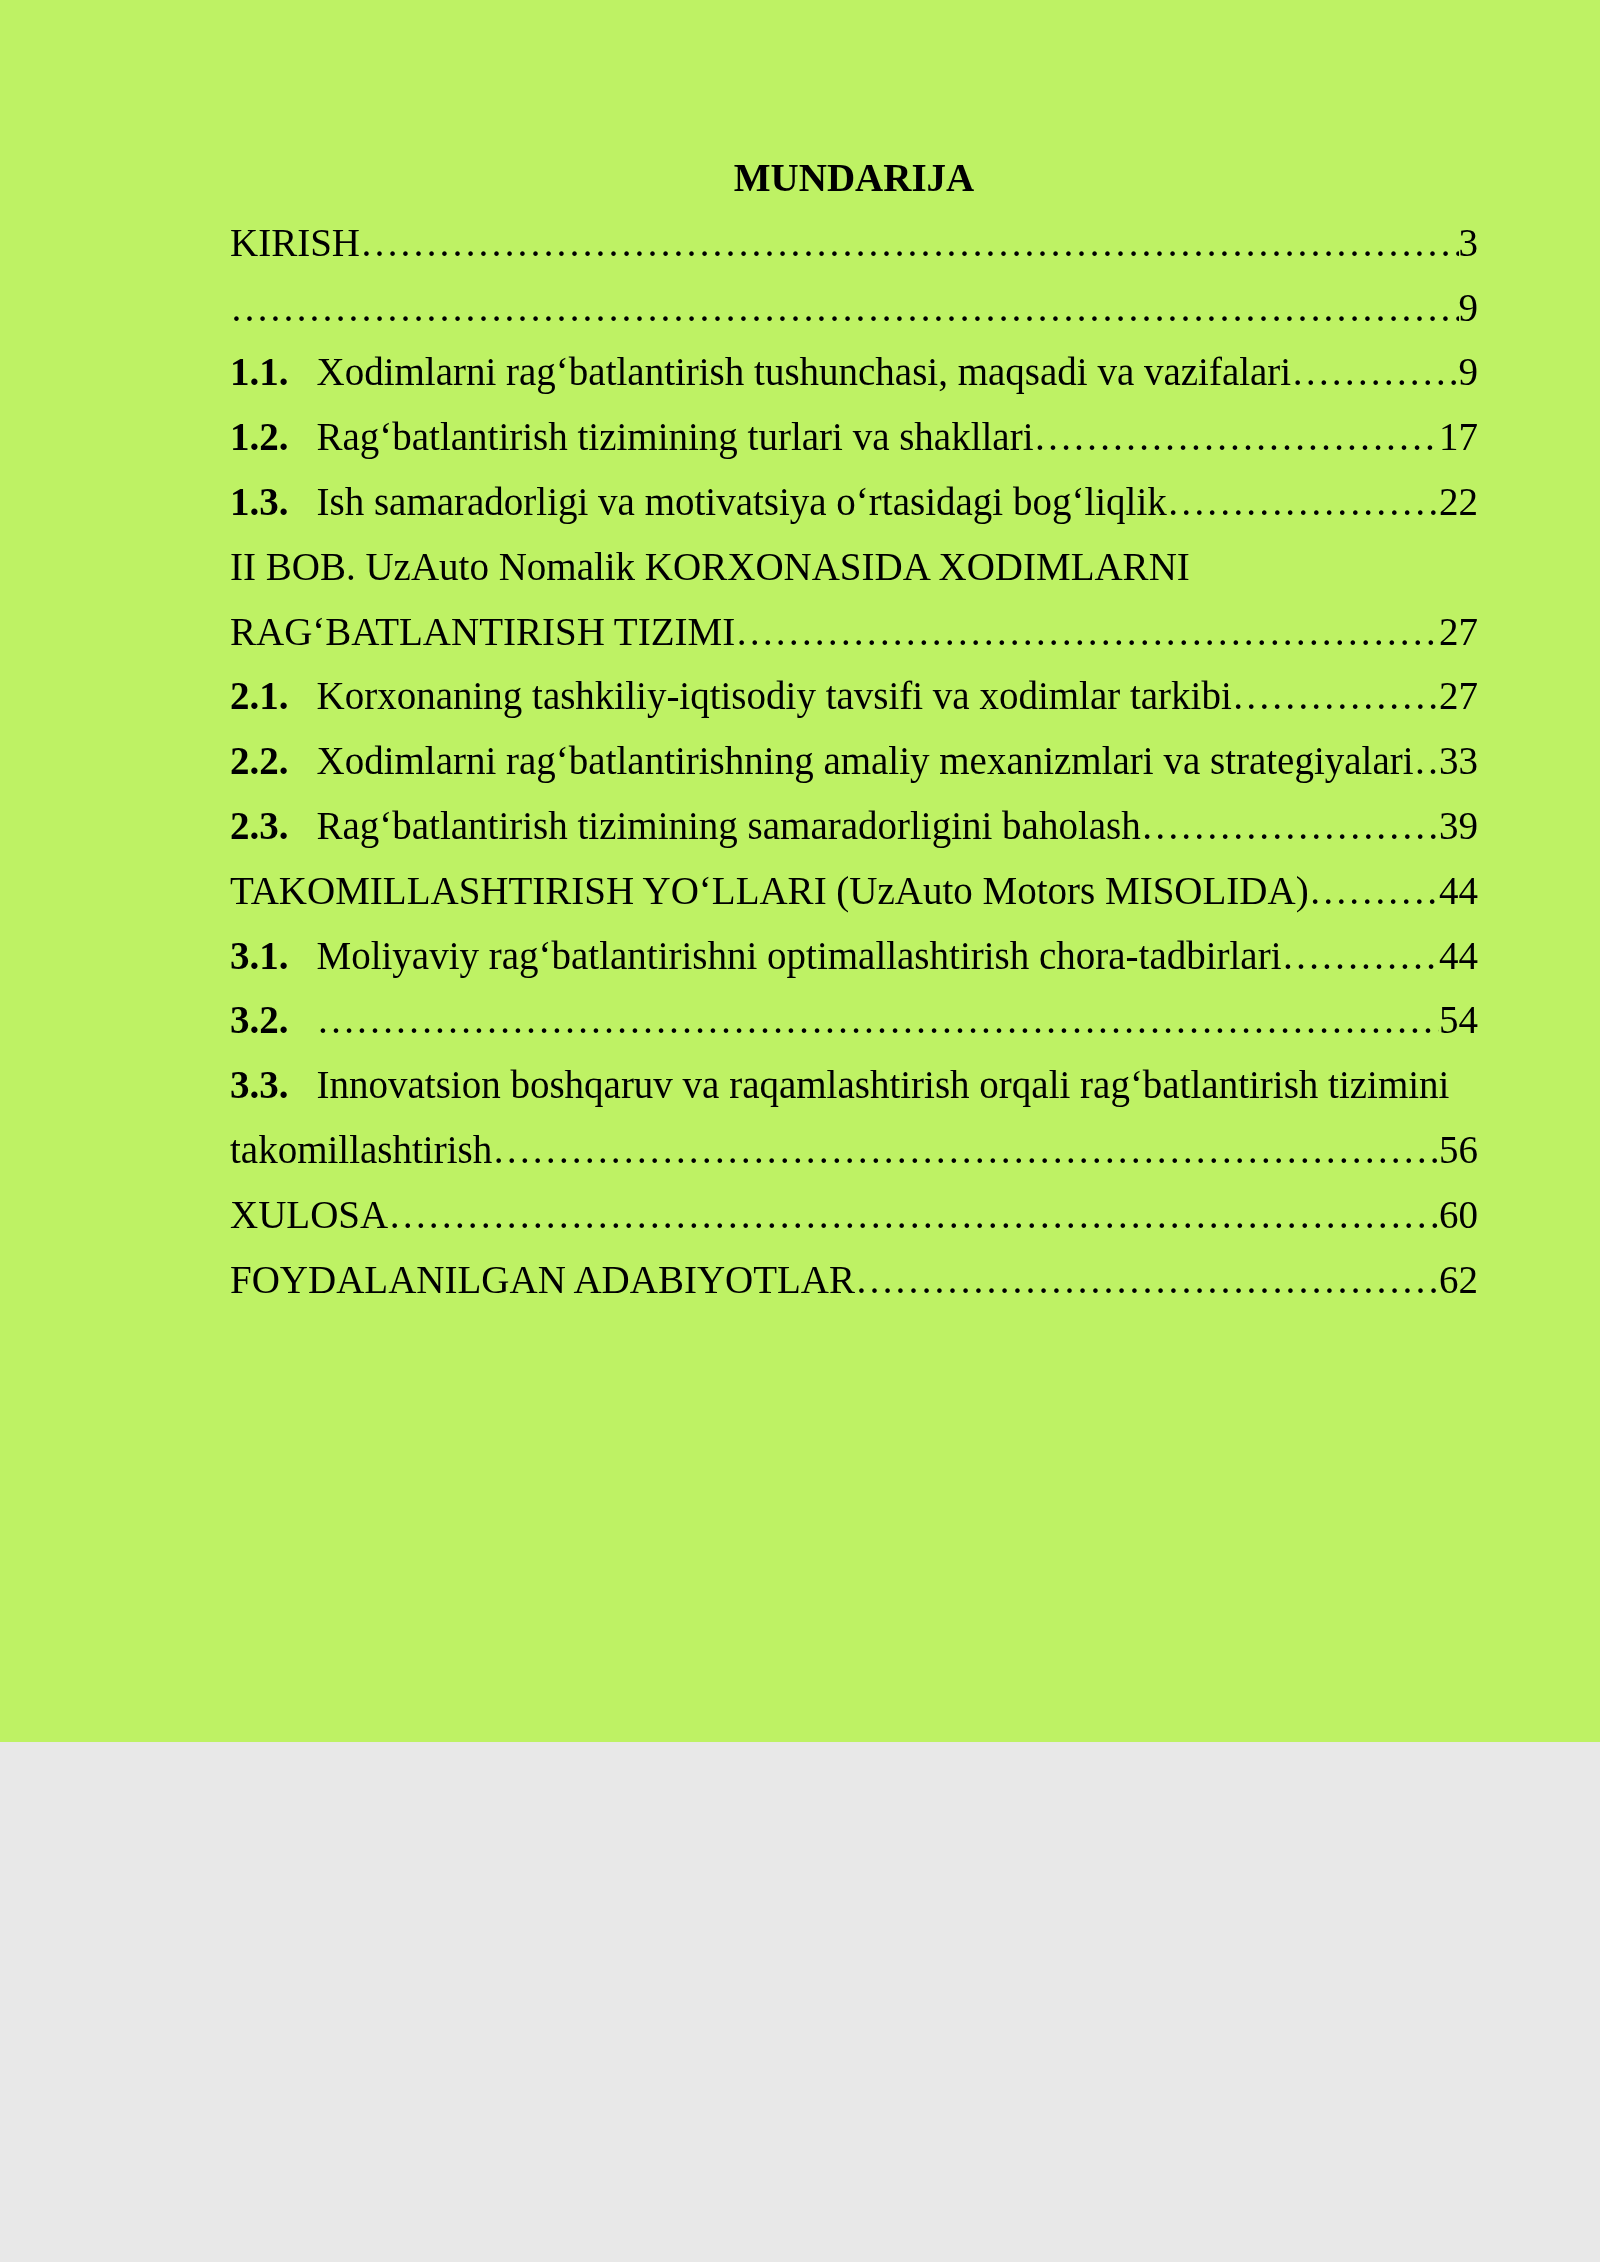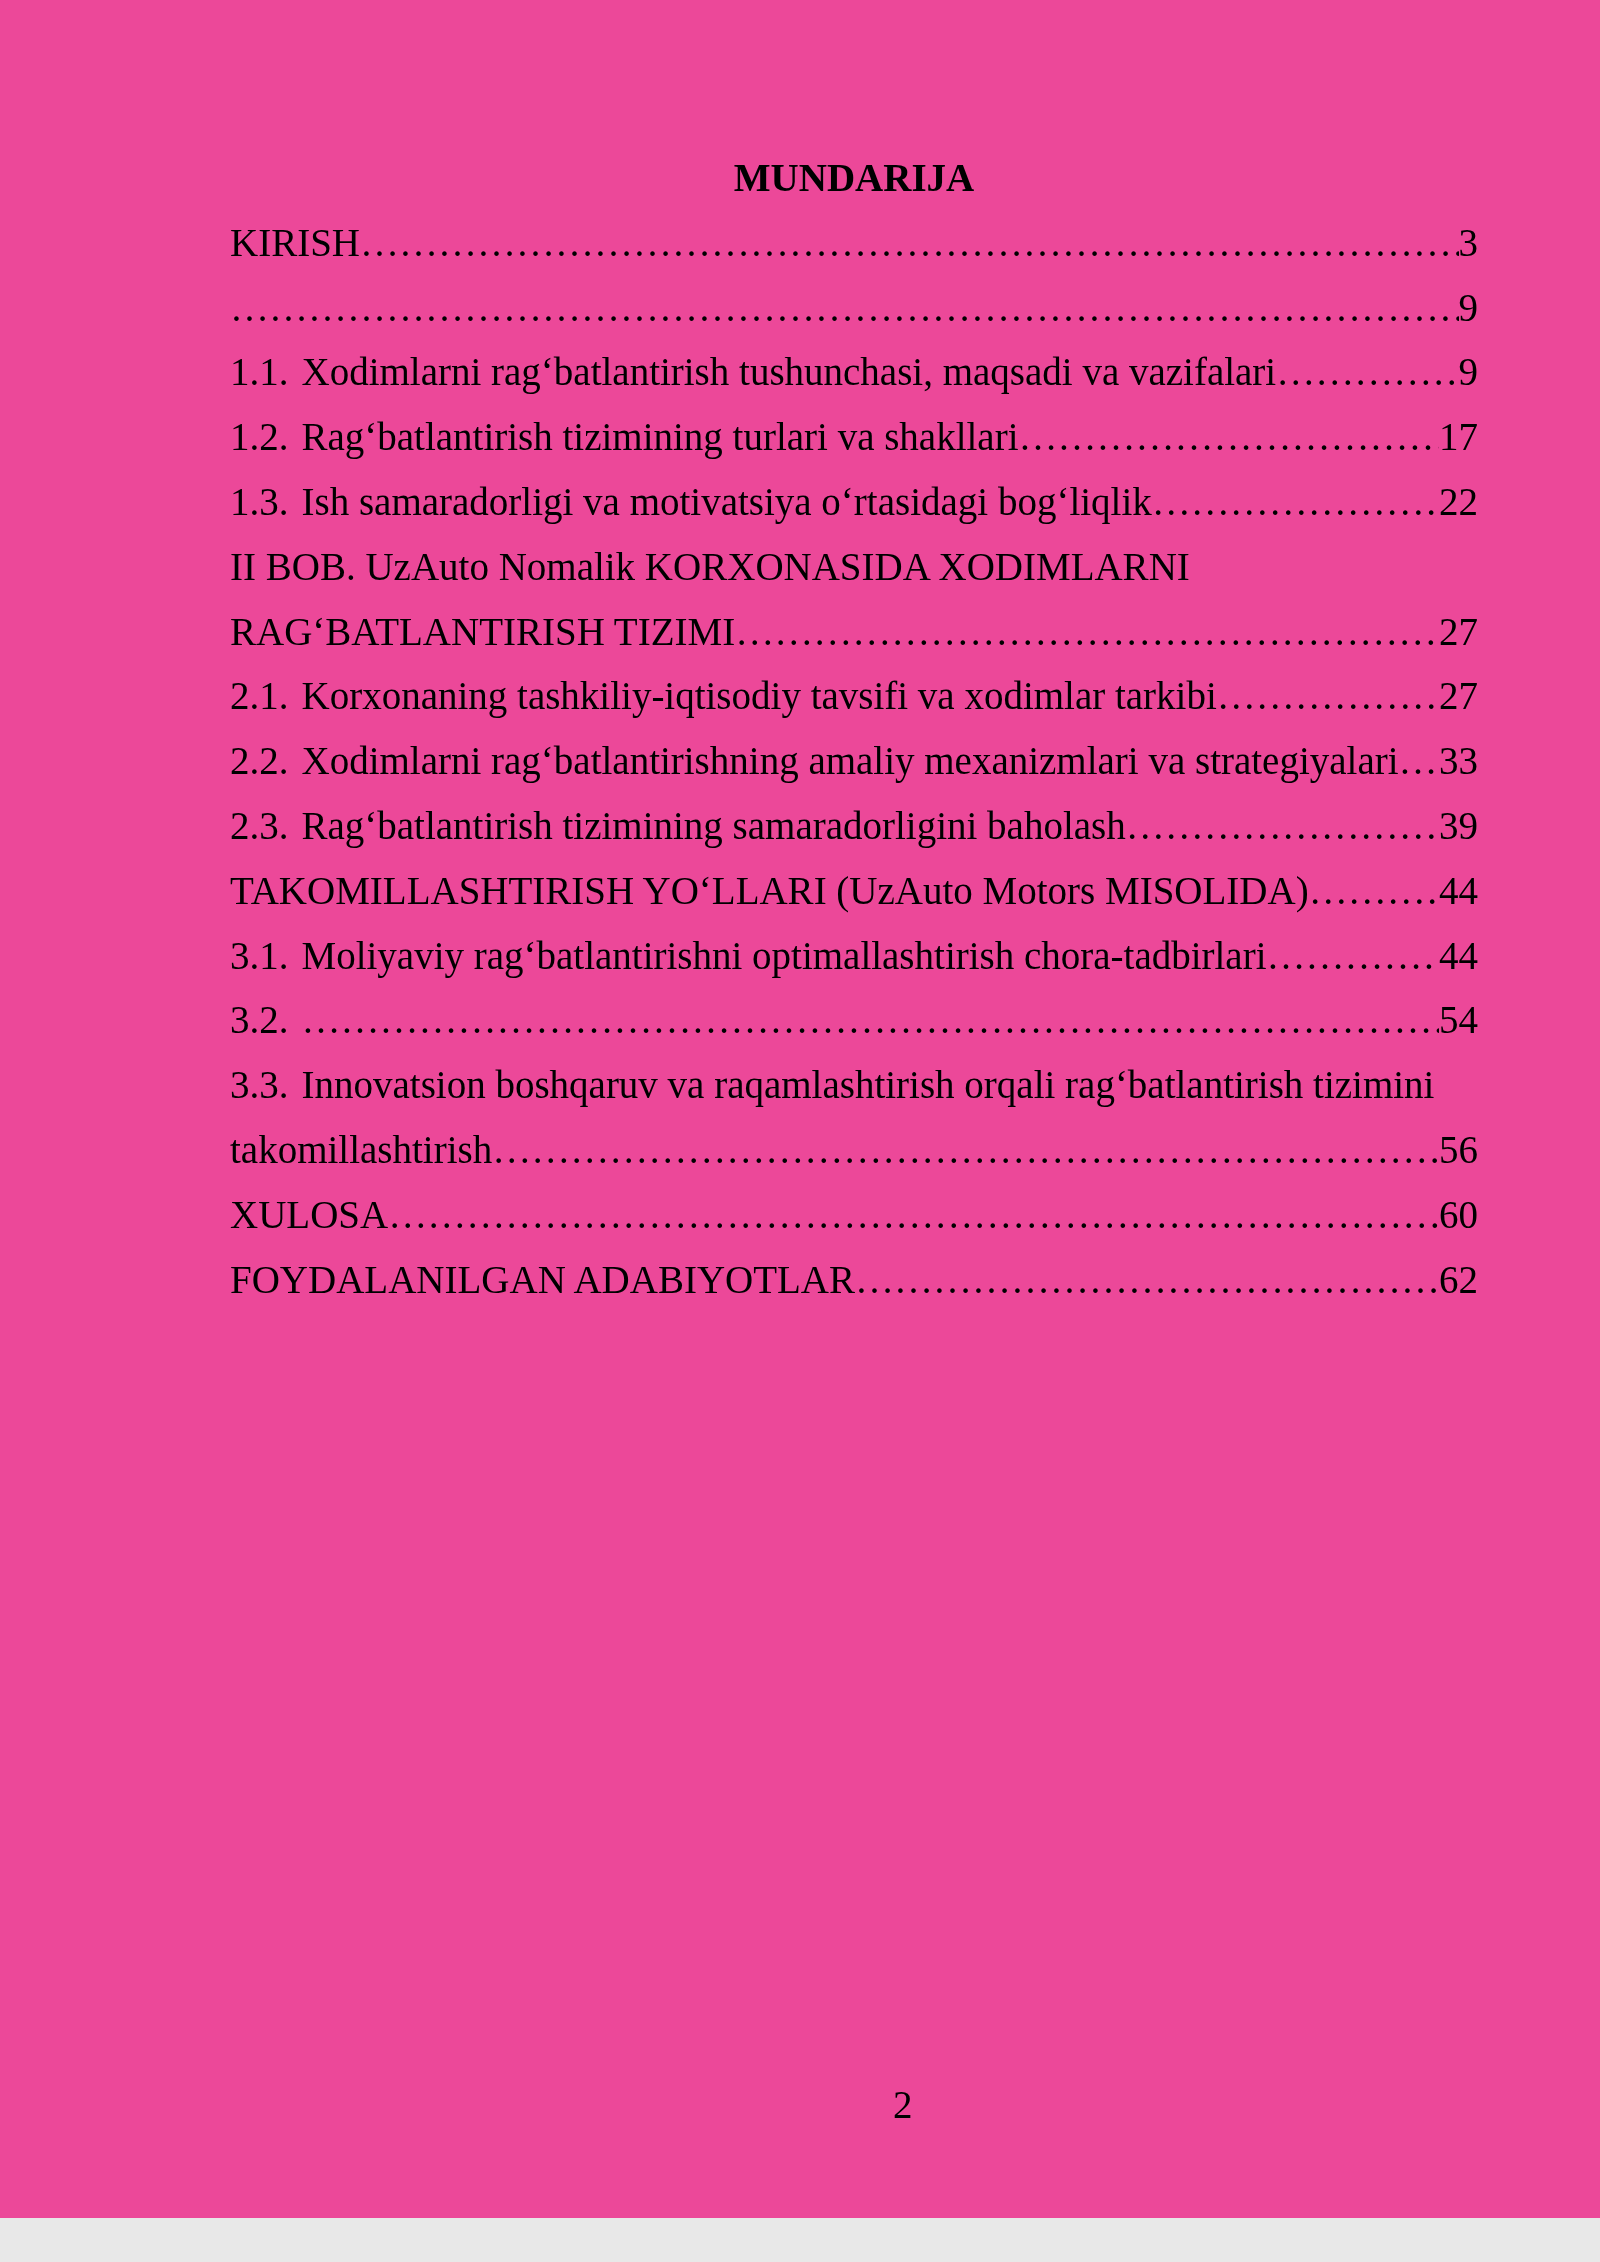--- a/index.html
+++ b/index.html
@@ -3,23 +3,23 @@
 <meta charset="utf-8">
 <style>
   html, body {
     margin: 0;
     padding: 0;
     background: #e8e8e8;
   }
   .page {
     position: relative;
     width: 1600px;
-    height: 2218px;
+    height: 1742px;
     margin: 0 auto;
-    background: #ec4899;
+    background: #bef264;
     font-family: "Liberation Serif", "DejaVu Serif", serif;
     color: #000000;
     overflow: hidden;
   }
   .content {
     position: absolute;
     left: 230px;
     top: 146px;
     width: 1248px;
   }
@@ -34,22 +34,22 @@
   .row {
     display: flex;
     align-items: baseline;
     font-size: 39px;
     line-height: 64.8px;
     height: 64.8px;
     white-space: nowrap;
   }
   .row.bold { font-weight: normal; }
   .prefix {
-    font-weight: normal;
-    margin-right: 13px;
+    font-weight: bold;
+    margin-right: 28px;
     flex: 0 0 auto;
     text-align: center;
   }
   .label { flex: 0 0 auto; }
   .leader {
     flex: 1 1 auto;
     min-width: 0;
     overflow: hidden;
     white-space: nowrap;
   }

